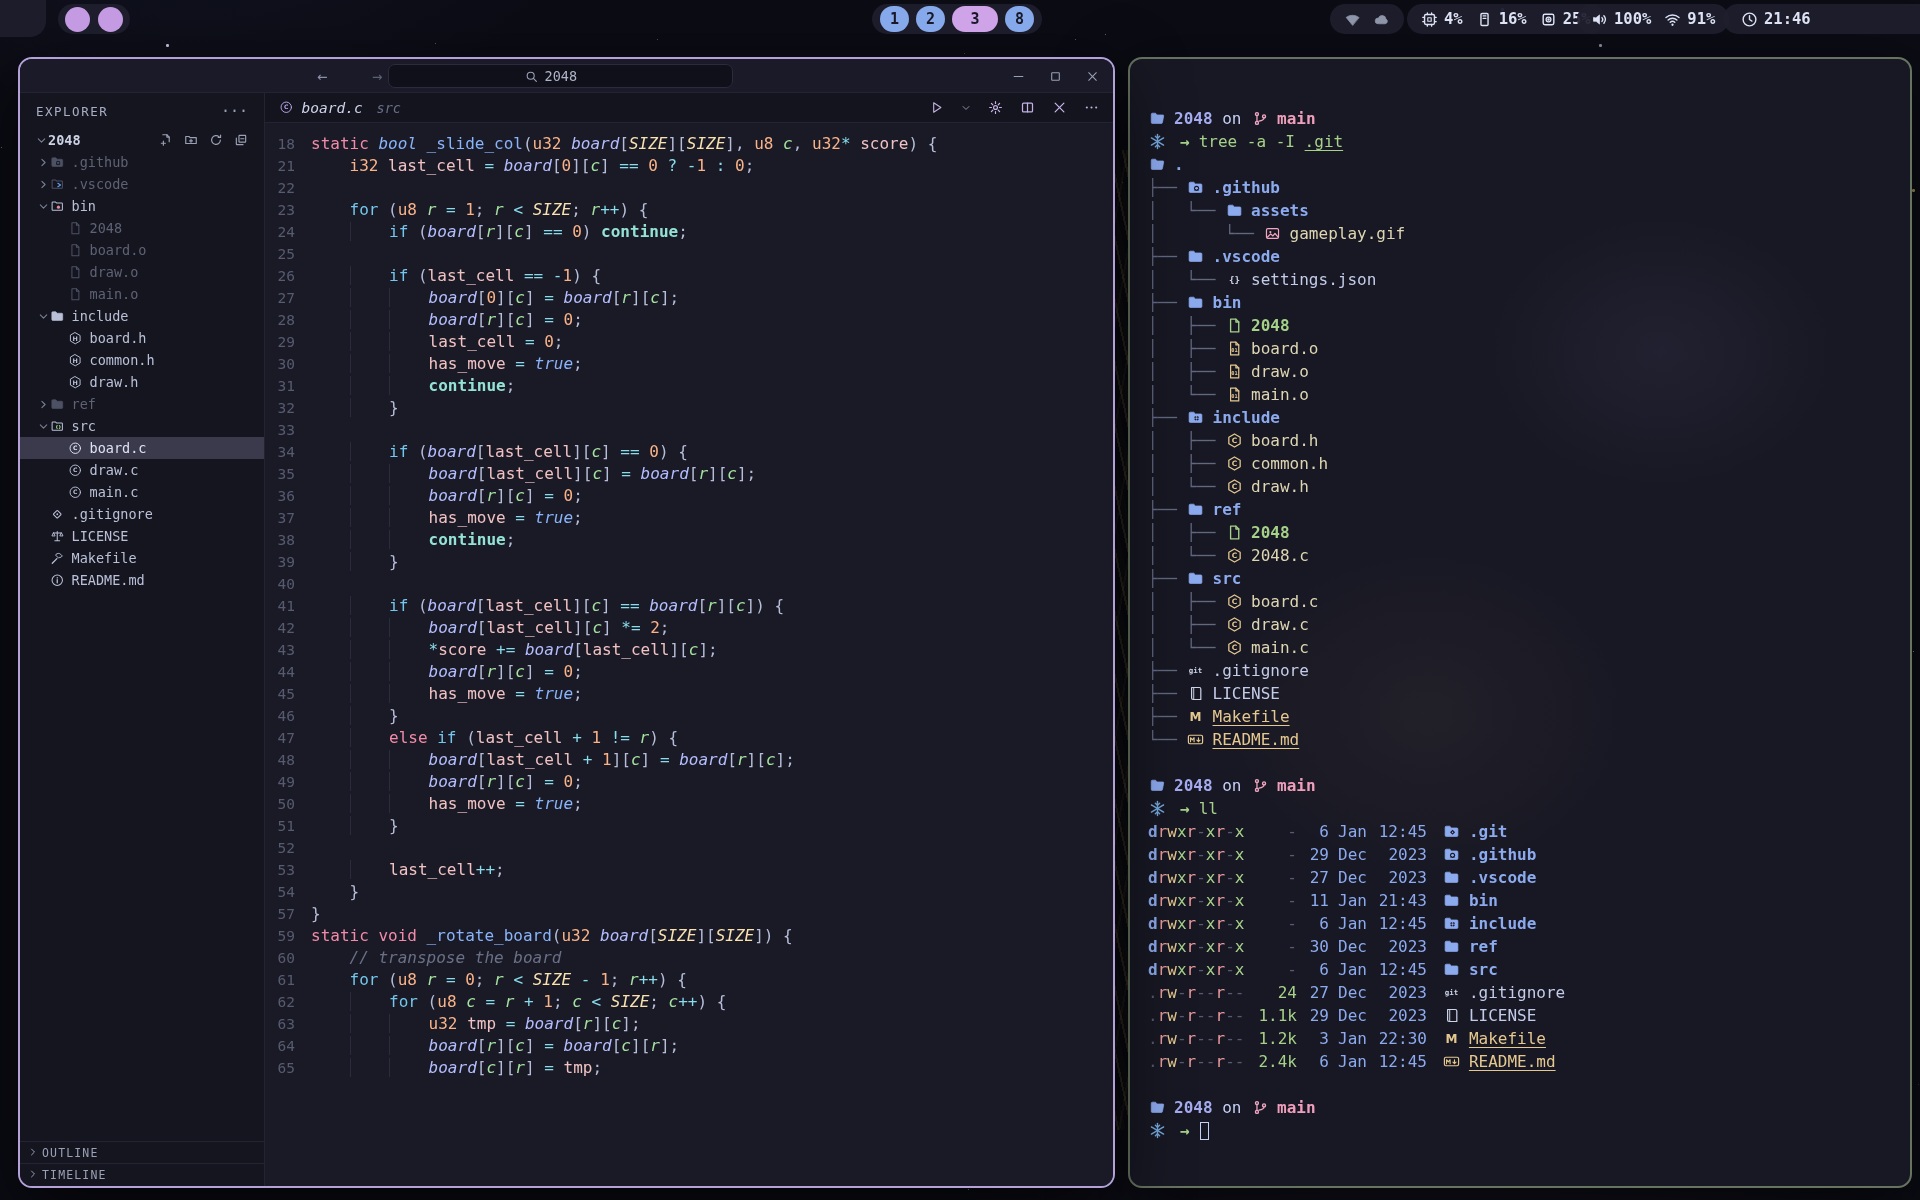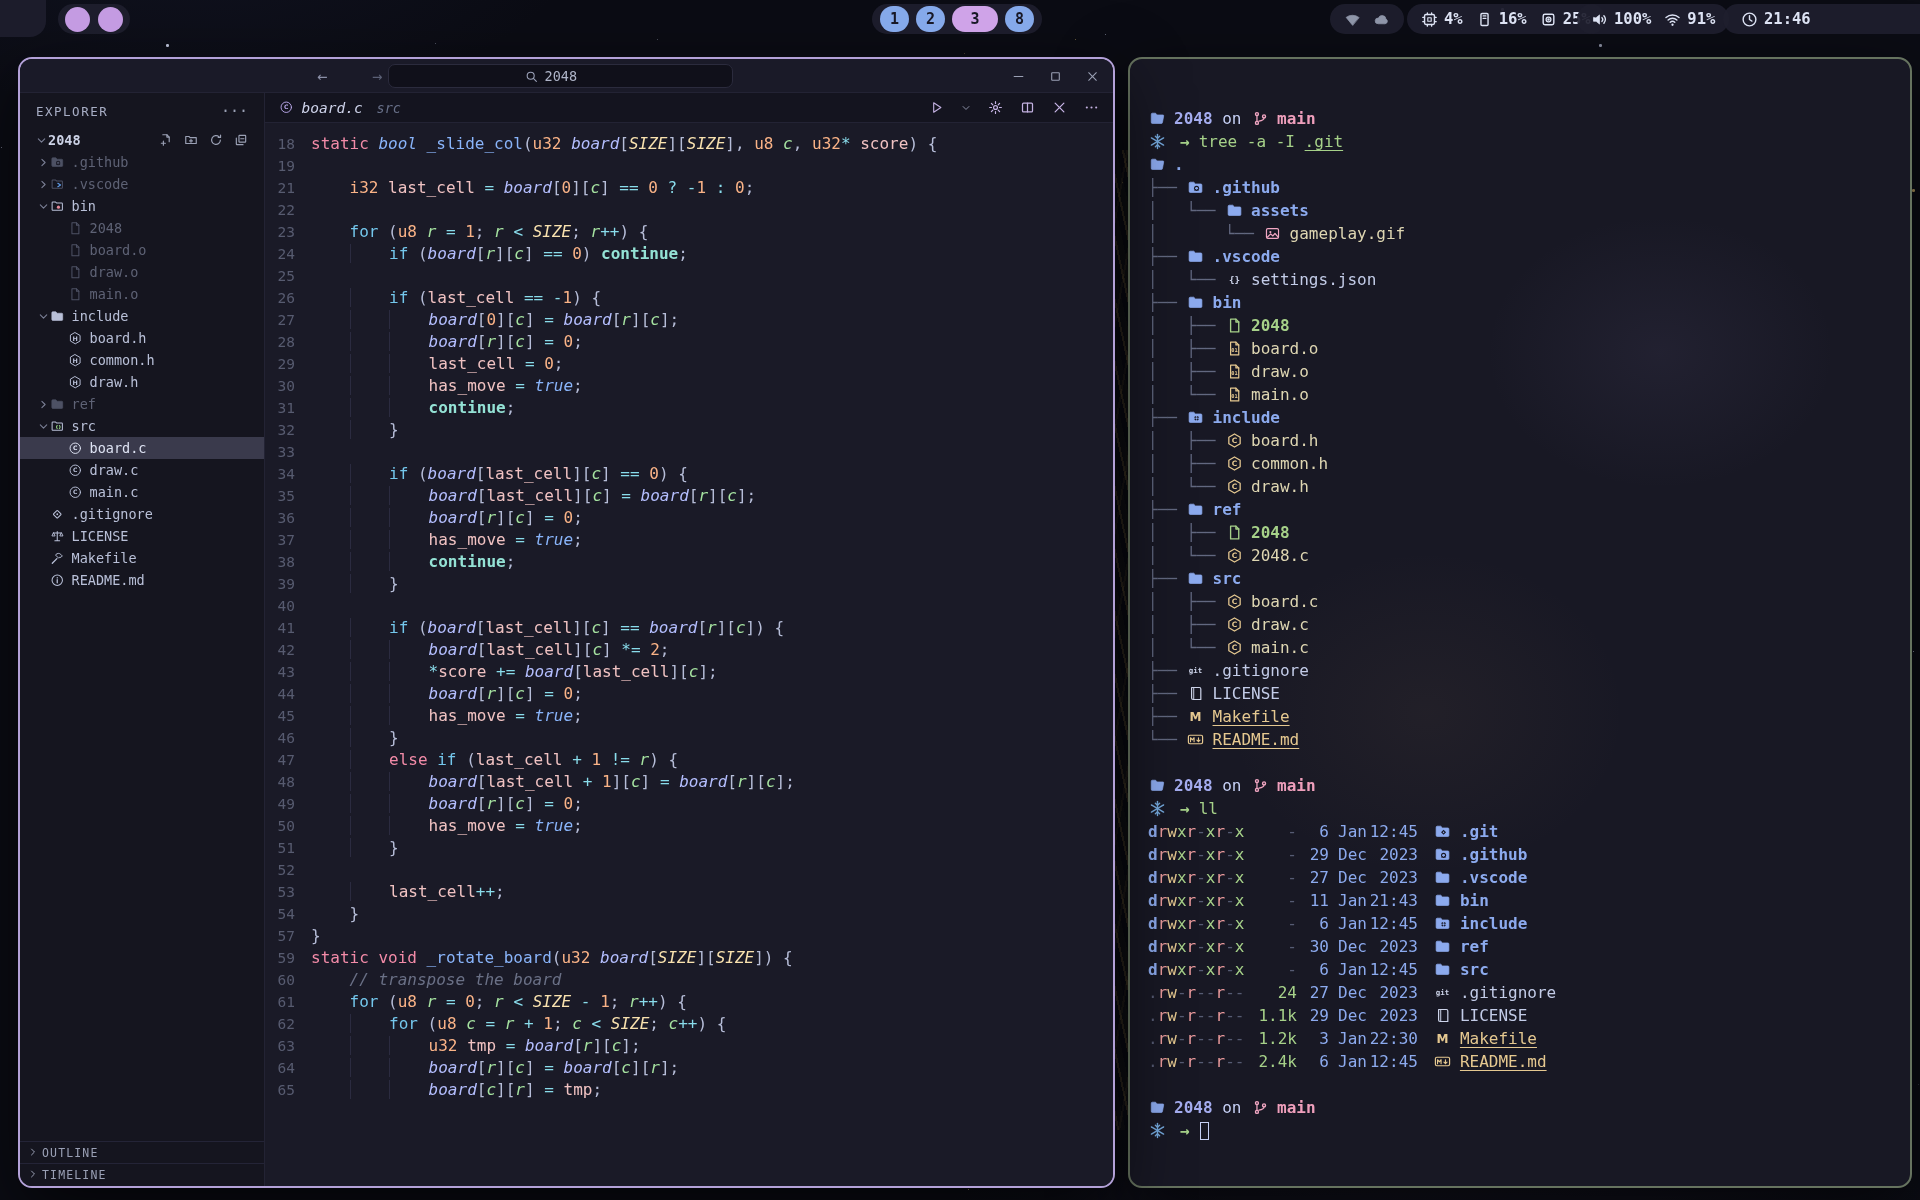--- a/index.html
+++ b/index.html
@@ -126,21 +126,21 @@
   .perms{width:97px;flex:none;letter-spacing:0;}
   .pm-d{color:#8caaee;font-weight:bold;}
   .pm-r{color:#ea9a9c;}
   .pm-w{color:#e5c890;}
   .pm-x{color:#a6d189;}
   .pm-o{color:#565b73;}
   .sz{width:44px;flex:none;text-align:right;color:#a6d189;margin-left:8px;}
   .sz.dash{color:#565b73;}
   .day{width:22px;flex:none;text-align:right;color:#8caaee;margin-left:10px;}
   .mon{color:#8caaee;margin-left:9px;}
-  .tail{width:50px;flex:none;text-align:right;color:#8caaee;margin-left:1px;}
+  .tail{width:50px;flex:none;text-align:right;color:#8caaee;margin-left:10px;}
   .ll .ti{margin-left:16px;}
 </style>
 </head>
 <body>
 
 <div id="desktop">
   <div id="stars">
       <div class="star" style="left:1166px;top:230px;width:1.4px;height:1.4px;background:#dfe6ff;opacity:0.29"></div>
       <div class="star" style="left:797px;top:181px;width:1.4px;height:1.4px;background:#dfe6ff;opacity:0.52"></div>
       <div class="star" style="left:1051px;top:482px;width:1.4px;height:1.4px;background:#dfe6ff;opacity:0.26"></div>
@@ -753,21 +753,20 @@
                 <svg viewBox="0 0 24 24" fill="currentColor" stroke="currentColor" stroke-width="2" stroke-linecap="round" stroke-linejoin="round" xmlns="http://www.w3.org/2000/svg">
                   <circle cx="4.5" cy="12" r="1.7" stroke="none"></circle>
                   <circle cx="12" cy="12" r="1.7" stroke="none"></circle>
                   <circle cx="19.5" cy="12" r="1.7" stroke="none"></circle>
                 </svg>
               </span>
           </div>
         </div>
         <div id="code">
             <div class="cline"><span class="gut">18</span><span class="ctext"><span class="c-kw">static</span> <span class="c-typei">bool</span> <span class="c-fn">_slide_col</span><span class="c-punct">(</span><span class="c-type">u32</span> <span class="c-board">board</span><span class="c-punct">[</span><span class="c-size">SIZE</span><span class="c-punct">]</span><span class="c-punct">[</span><span class="c-size">SIZE</span><span class="c-punct">]</span><span class="c-punct">,</span> <span class="c-type">u8</span> <span class="c-var">c</span><span class="c-punct">,</span> <span class="c-type">u32</span><span class="c-op">*</span> <span class="c-flam">score</span><span class="c-punct">)</span> <span class="c-punct">{</span></span></div>
-            <div class="cline"><span class="gut">19</span><span class="ctext"></span></div>
             <div class="cline"><span class="gut">21</span><span class="ctext"><span class="ig first">    </span><span class="c-type">i32</span> <span class="c-flam">last_cell</span> <span class="c-op">=</span> <span class="c-board">board</span><span class="c-punct">[</span><span class="c-num">0</span><span class="c-punct">]</span><span class="c-punct">[</span><span class="c-var">c</span><span class="c-punct">]</span> <span class="c-op">==</span> <span class="c-num">0</span> <span class="c-op">?</span> <span class="c-op">-</span><span class="c-num">1</span> <span class="c-op">:</span> <span class="c-num">0</span><span class="c-punct">;</span></span></div>
             <div class="cline"><span class="gut">22</span><span class="ctext"></span></div>
             <div class="cline"><span class="gut">23</span><span class="ctext"><span class="ig first">    </span><span class="c-ctrl">for</span> <span class="c-punct">(</span><span class="c-type">u8</span> <span class="c-var">r</span> <span class="c-op">=</span> <span class="c-num">1</span><span class="c-punct">;</span> <span class="c-var">r</span> <span class="c-op">&lt;</span> <span class="c-size">SIZE</span><span class="c-punct">;</span> <span class="c-var">r</span><span class="c-op">++</span><span class="c-punct">)</span> <span class="c-punct">{</span></span></div>
             <div class="cline"><span class="gut">24</span><span class="ctext"><span class="ig first">    </span><span class="ig">    </span><span class="c-ctrl">if</span> <span class="c-punct">(</span><span class="c-board">board</span><span class="c-punct">[</span><span class="c-var">r</span><span class="c-punct">]</span><span class="c-punct">[</span><span class="c-var">c</span><span class="c-punct">]</span> <span class="c-op">==</span> <span class="c-num">0</span><span class="c-punct">)</span> <span class="c-cont">continue</span><span class="c-punct">;</span></span></div>
             <div class="cline"><span class="gut">25</span><span class="ctext"></span></div>
             <div class="cline"><span class="gut">26</span><span class="ctext"><span class="ig first">    </span><span class="ig">    </span><span class="c-ctrl">if</span> <span class="c-punct">(</span><span class="c-flam">last_cell</span> <span class="c-op">==</span> <span class="c-op">-</span><span class="c-num">1</span><span class="c-punct">)</span> <span class="c-punct">{</span></span></div>
             <div class="cline"><span class="gut">27</span><span class="ctext"><span class="ig first">    </span><span class="ig">    </span><span class="ig">    </span><span class="c-board">board</span><span class="c-punct">[</span><span class="c-num">0</span><span class="c-punct">]</span><span class="c-punct">[</span><span class="c-var">c</span><span class="c-punct">]</span> <span class="c-op">=</span> <span class="c-board">board</span><span class="c-punct">[</span><span class="c-var">r</span><span class="c-punct">]</span><span class="c-punct">[</span><span class="c-var">c</span><span class="c-punct">]</span><span class="c-punct">;</span></span></div>
             <div class="cline"><span class="gut">28</span><span class="ctext"><span class="ig first">    </span><span class="ig">    </span><span class="ig">    </span><span class="c-board">board</span><span class="c-punct">[</span><span class="c-var">r</span><span class="c-punct">]</span><span class="c-punct">[</span><span class="c-var">c</span><span class="c-punct">]</span> <span class="c-op">=</span> <span class="c-num">0</span><span class="c-punct">;</span></span></div>
             <div class="cline"><span class="gut">29</span><span class="ctext"><span class="ig first">    </span><span class="ig">    </span><span class="ig">    </span><span class="c-flam">last_cell</span> <span class="c-op">=</span> <span class="c-num">0</span><span class="c-punct">;</span></span></div>
             <div class="cline"><span class="gut">30</span><span class="ctext"><span class="ig first">    </span><span class="ig">    </span><span class="ig">    </span><span class="c-flam">has_move</span> <span class="c-op">=</span> <span class="c-consti">true</span><span class="c-punct">;</span></span></div>

